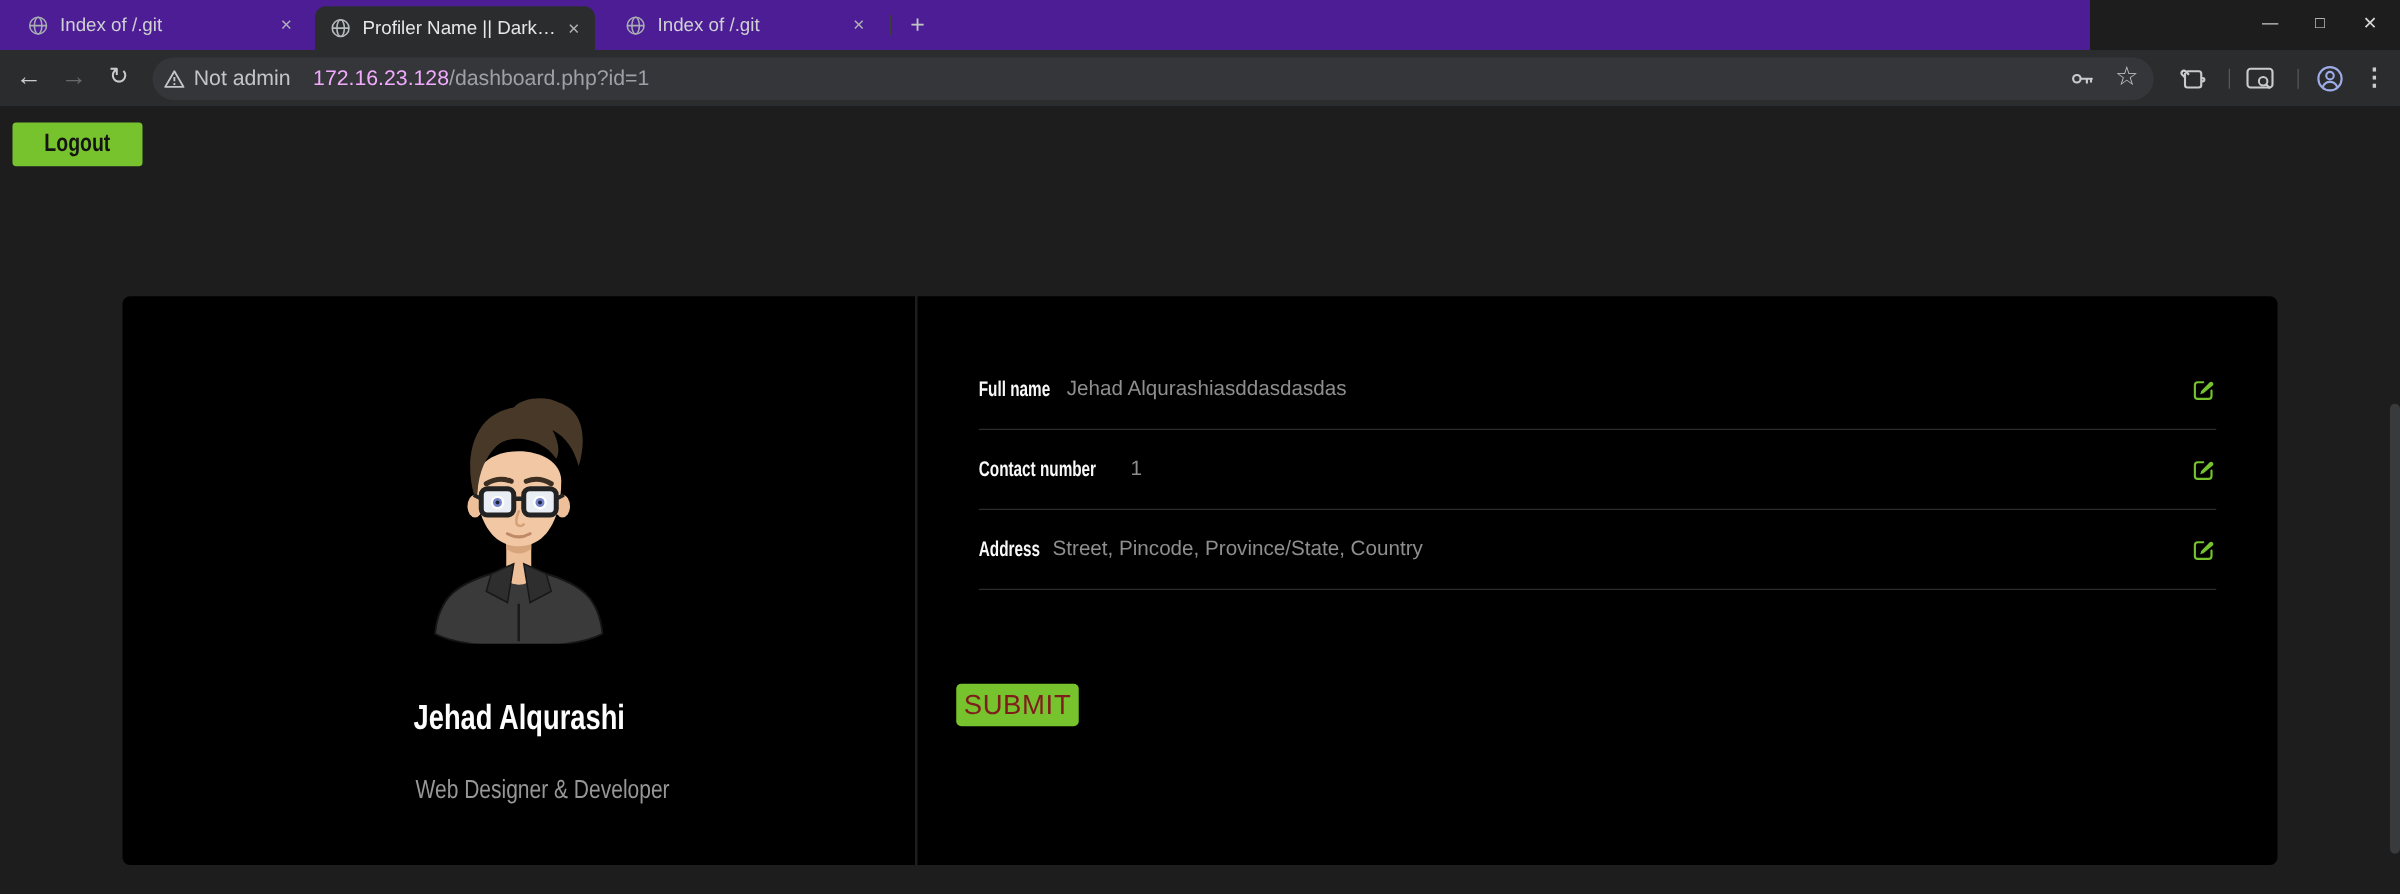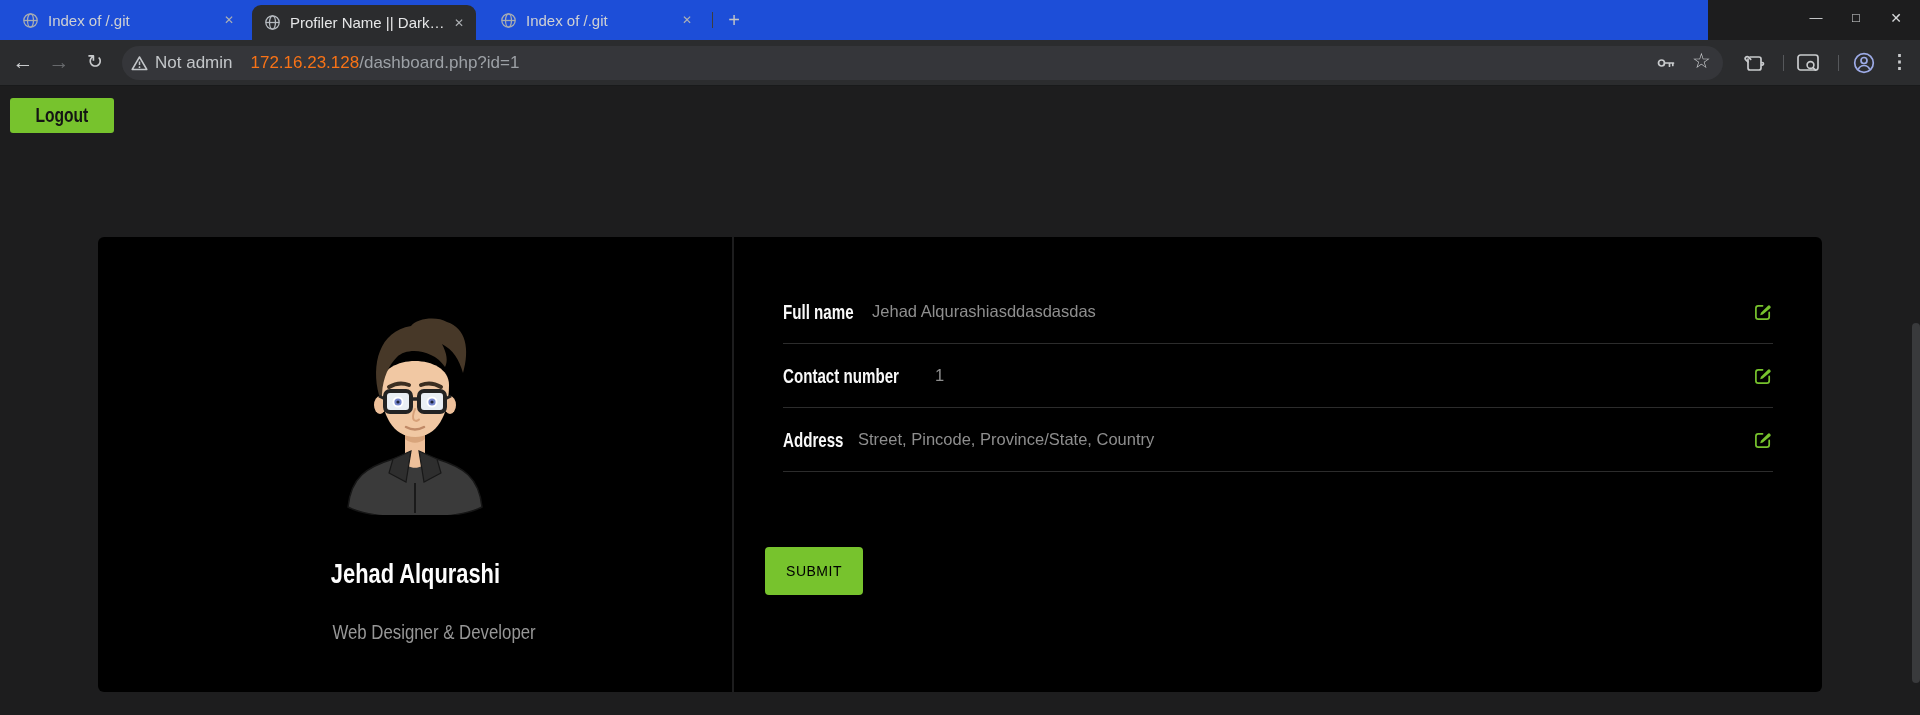--- a/index.html
+++ b/index.html
@@ -3,54 +3,54 @@
 <meta charset="utf-8">
 <style>
   html,body{margin:0;padding:0;}
   body{
     width:1920px;height:715px;overflow:hidden;position:relative;
     background:#1d1d1e;font-family:"Liberation Sans",sans-serif;
     -webkit-font-smoothing:antialiased;
   }
   .abs{position:absolute;}
   
-  #tabstrip{left:0;top:0;width:1672px;height:40px;background:#1d4ed8;padding-left:36px;}
+  #tabstrip{left:0;top:0;width:1672px;height:40px;background:#4c1d95;}
   .tab{top:0;height:40px;display:flex;align-items:center;color:#cfd1d3;font-size:15px;}
   .tab .title{white-space:nowrap;overflow:hidden;text-overflow:ellipsis;flex:1;margin-left:9px;}
   .tab .tclose{margin-left:8px;margin-right:12px;font-size:12px;color:#aeb1b4;cursor:default;}
   .tab.active{top:5px;height:35px;background:#2b2c2e;border-radius:9px 9px 0 0;color:#e6e7e8;}
   .tabsep{width:1px;height:16px;background:#3c3e40;top:12px;}
   .winbtn{top:7px;width:30px;height:22px;color:#d7d9db;font-size:13px;text-align:center;line-height:22px;}
   #toolbar{left:0;top:40px;width:1920px;height:46px;background:#2b2c2e;border-bottom:1px solid #191a1b;box-sizing:border-box;}
   .navbtn{top:48px;width:30px;height:30px;color:#c9cbcd;font-size:21px;text-align:center;line-height:28px;}
   .navbtn.disabled{color:#67696c;}
   #omnibox{left:122px;top:46px;width:1601px;height:34px;background:#35363a;border-radius:17px;display:flex;align-items:center;padding-left:9px;box-sizing:border-box;color:#c3c6c9;font-size:17px;}
   #omnibox .sec{margin-left:7px;color:#c3c6c9;}
-  #omnibox .host{margin-left:18px;color:#f97316;}
+  #omnibox .host{margin-left:18px;color:#f0abfc;}
   #omnibox .path{color:#9da1a6;}
   .tbicon{color:#c9cbcd;}
   .tbsep{width:1px;height:16px;background:#56585b;top:55px;}
   
   .greenbtn{background:#77c32d;border:none;cursor:pointer;}
   #logout{left:10px;top:98px;width:104px;height:35px;border-radius:3px;color:#141414;
           font-size:20px;font-weight:700;display:flex;align-items:center;justify-content:center;}
   .cond{display:inline-block;transform:scaleX(.78);transform-origin:center;white-space:nowrap;}
   .cond-l{display:inline-block;transform:scaleX(.72);transform-origin:left center;white-space:nowrap;margin-right:-16px;}
   #card-left{left:98px;top:237px;width:634px;height:455px;background:#000;border-radius:6px 0 0 6px;}
   #card-right{left:734px;top:237px;width:1088px;height:455px;background:#000;border-radius:0 6px 6px 0;}
   #avatar{left:345px;top:315px;}
   #pname{left:98px;top:558px;width:634px;text-align:center;color:#fdfdfd;font-size:28px;font-weight:700;}
   #prole{left:98px;top:620px;width:634px;text-align:center;color:#979797;font-size:21px;padding-left:19px;}
   #form{left:783px;top:280px;width:990px;}
   .frow{display:flex;align-items:center;height:63px;border-bottom:1px solid #2c2c2c;}
-  .flabel{color:#f8f8f8;font-size:21px;font-weight:700;}
+  .flabel{color:#f8f8f8;font-size:17px;font-weight:700;}
   .fvalue{color:#8e8e8e;font-size:16.5px;margin-left:7px;white-space:nowrap;}
   .edit{margin-left:auto;height:19px;cursor:pointer;}
-  #submit{left:765px;top:547px;width:98px;height:48px;border-radius:4px;color:#000000;
-          font-size:14px;letter-spacing:.5px;display:flex;align-items:center;justify-content:center;}
+  #submit{left:765px;top:547px;width:98px;height:34px;border-radius:4px;color:#7f1d1d;
+          font-size:22px;letter-spacing:.5px;display:flex;align-items:center;justify-content:center;}
   #scrollthumb{left:1912px;top:323px;width:8px;height:360px;background:#393a3c;border-radius:4px;}
   svg{display:block;}
 </style>
 </head>
 <body>
 
 <div id="tabstrip" class="abs">
 
   <div class="tab abs" style="left:12px;width:234px;">
     <svg width="17" height="17" viewBox="0 0 16 16" style="margin-left:10px;">

